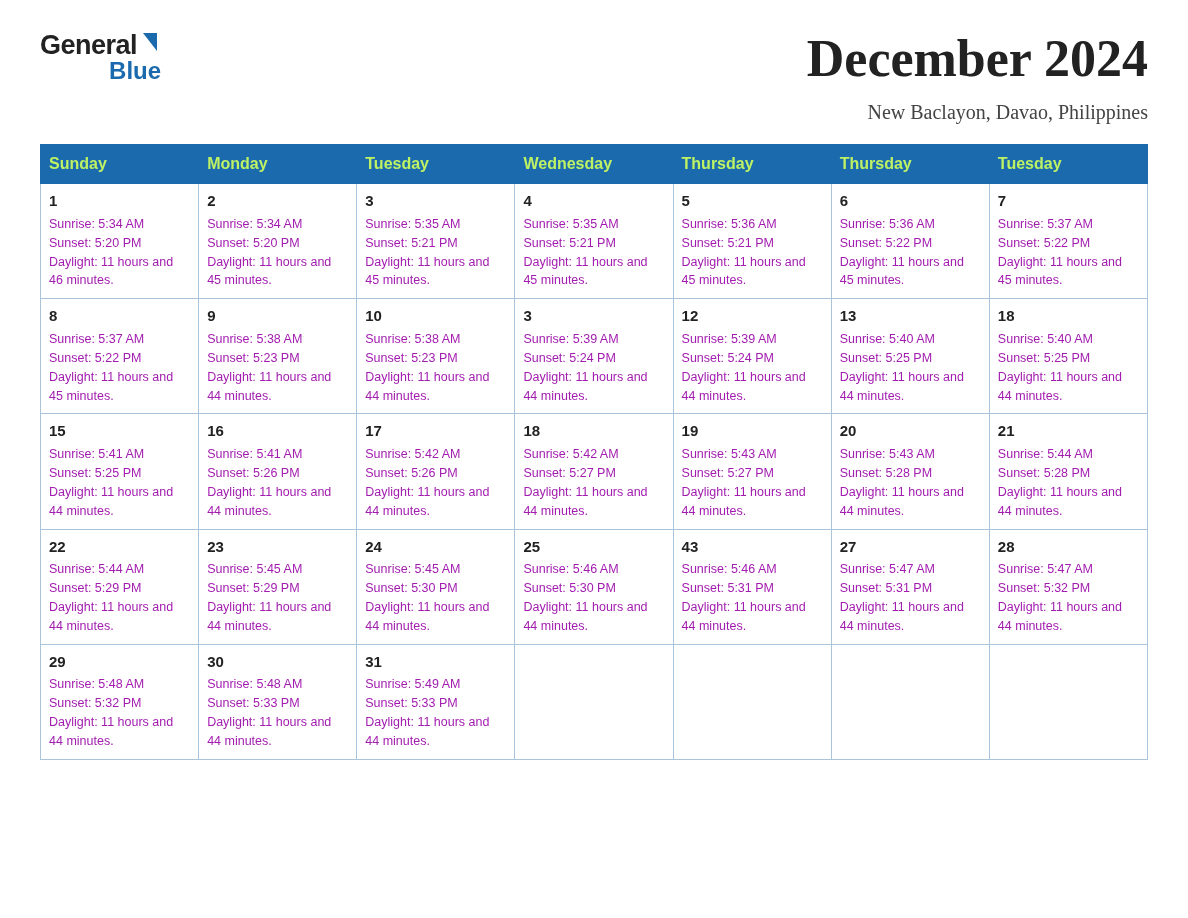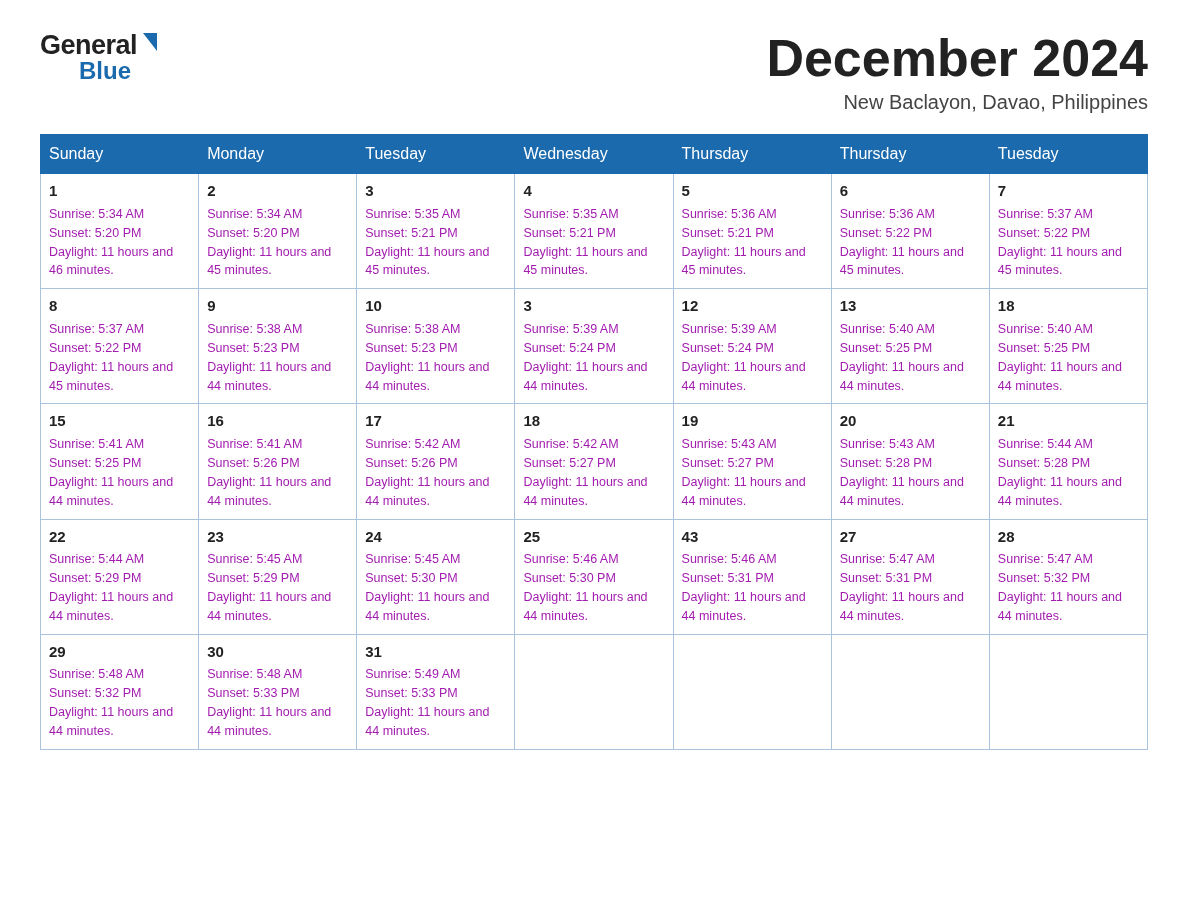--- a/index.html
+++ b/index.html
@@ -12,46 +12,47 @@
     }
     .header {
       display: flex;
       align-items: flex-start;
       justify-content: space-between;
       margin-bottom: 20px;
     }
     .logo {
       display: flex;
       flex-direction: column;
-      align-items: center;
+      align-items: flex-end;
     }
     .title-block {
       text-align: right;
+      font-family: Liberation Serif, serif;
     }
     .month-title {
       font-size: 52px;
       font-weight: bold;
       color: #222;
       line-height: 1.1;
     }
     .location {
       font-size: 20px;
       color: #444;
-      margin-top: 4px;
+      margin-top: 14px;
     }
     .calendar {
       width: 100%;
       border-collapse: collapse;
       border: 1px solid #1a6aad;
     }
     .calendar th {
       background-color: #1a6aad;
-      color: #ffffff;
+      color: #bef264;
       font-size: 16px;
-      font-weight: normal;
+      font-weight: bold;
       padding: 10px 8px;
       text-align: left;
       border: 1px solid #1a6aad;
     }
     .calendar td {
       vertical-align: top;
       padding: 6px 8px 8px 8px;
       border: 1px solid #aac4de;
       width: 14.28%;
       min-height: 100px;

